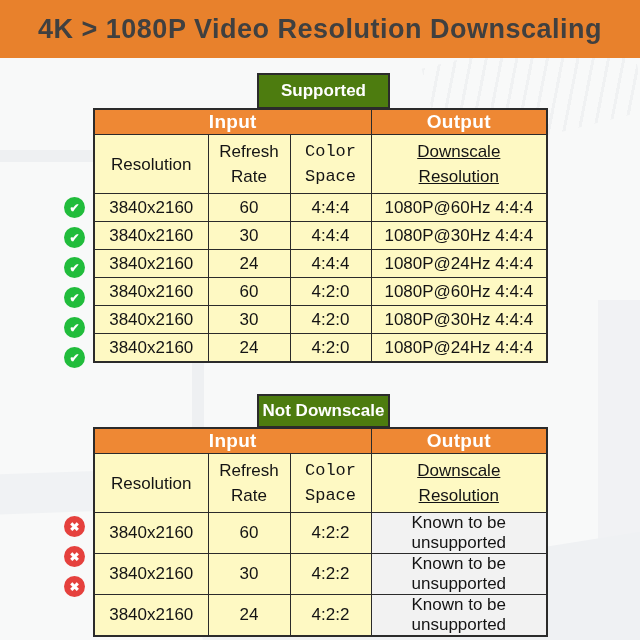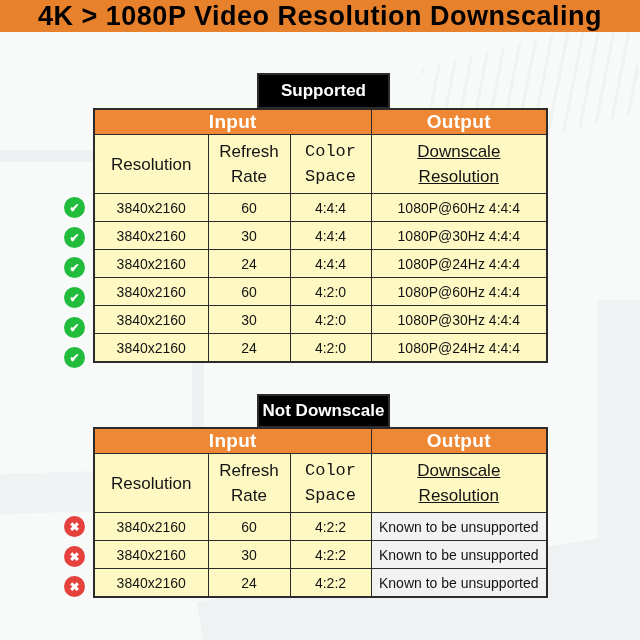--- a/index.html
+++ b/index.html
@@ -21,30 +21,30 @@
   }
   .bg-band-right { left:598px; top:300px; width:42px; height:340px; background:#f1f2f4; }
   .bg-slab {
     left:210px; top:560px; width:520px; height:210px;
     background:#eff1f3; transform:rotate(-9deg);
   }
   .bg-slab2 { left:-40px; top:470px; width:330px; height:40px; background:#f0f2f4; transform:rotate(-2deg); }
 
   
   .banner {
-    position:absolute; left:0; top:0; width:640px; height:32px; z-index:3;
-    background:#e8812c; color:#000000;
+    position:absolute; left:0; top:0; width:640px; height:58px; z-index:3;
+    background:#e8812c; color:#404040;
     font-size:27px; font-weight:bold; letter-spacing:.5px;
     display:flex; align-items:center; justify-content:center;
   }
 
   
   .badge {
     position:absolute; left:257px; width:133px; z-index:4;
-    background:#000000; border:2px solid #2b2b2b; box-sizing:border-box;
+    background:#4d7c0f; border:2px solid #2b2b2b; box-sizing:border-box;
     color:#ffffff; font-size:17px; font-weight:bold;
     display:flex; align-items:center; justify-content:center;
   }
   #badge-supported { top:73px; height:36px; }
   #badge-notsupported { top:394px; height:34px; }
 
   
   .spec-wrap { position:absolute; left:93px; z-index:3; }
   #wrap-supported { top:108px; }
   #wrap-notsupported { top:427px; }
@@ -55,21 +55,21 @@
   }
   table.spec th, table.spec td {
     border:1.5px solid #2b2b2b; text-align:center; vertical-align:middle;
     padding:0; color:#141414; overflow:hidden;
   }
   tr.ghead th {
     background:#ee8834; color:#ffffff; font-size:19px; font-weight:bold;
     height:24px; letter-spacing:.3px;
   }
   tr.sub td { height:58px; font-size:17px; line-height:25px; font-weight:normal; }
-  tr.data td { height:27px; font-size:14px; }
+  tr.data td { height:27px; font-size:17px; }
   td.note { font-size:13.5px; background:#f2f2f2;margin-left:28px; }
   span.wrap { display:inline-block; }
   .w70 { max-width:70px; } .w62 { max-width:62px;font-family:Liberation Mono, monospace; } .w130 { max-width:130px;text-decoration:underline; }
 
   
   .stat {
     position:absolute; left:64px; width:21px; height:21px; border-radius:50%;
     z-index:3; color:#ffffff; font-size:12px; font-weight:bold;
     display:flex; align-items:center; justify-content:center;
   }

